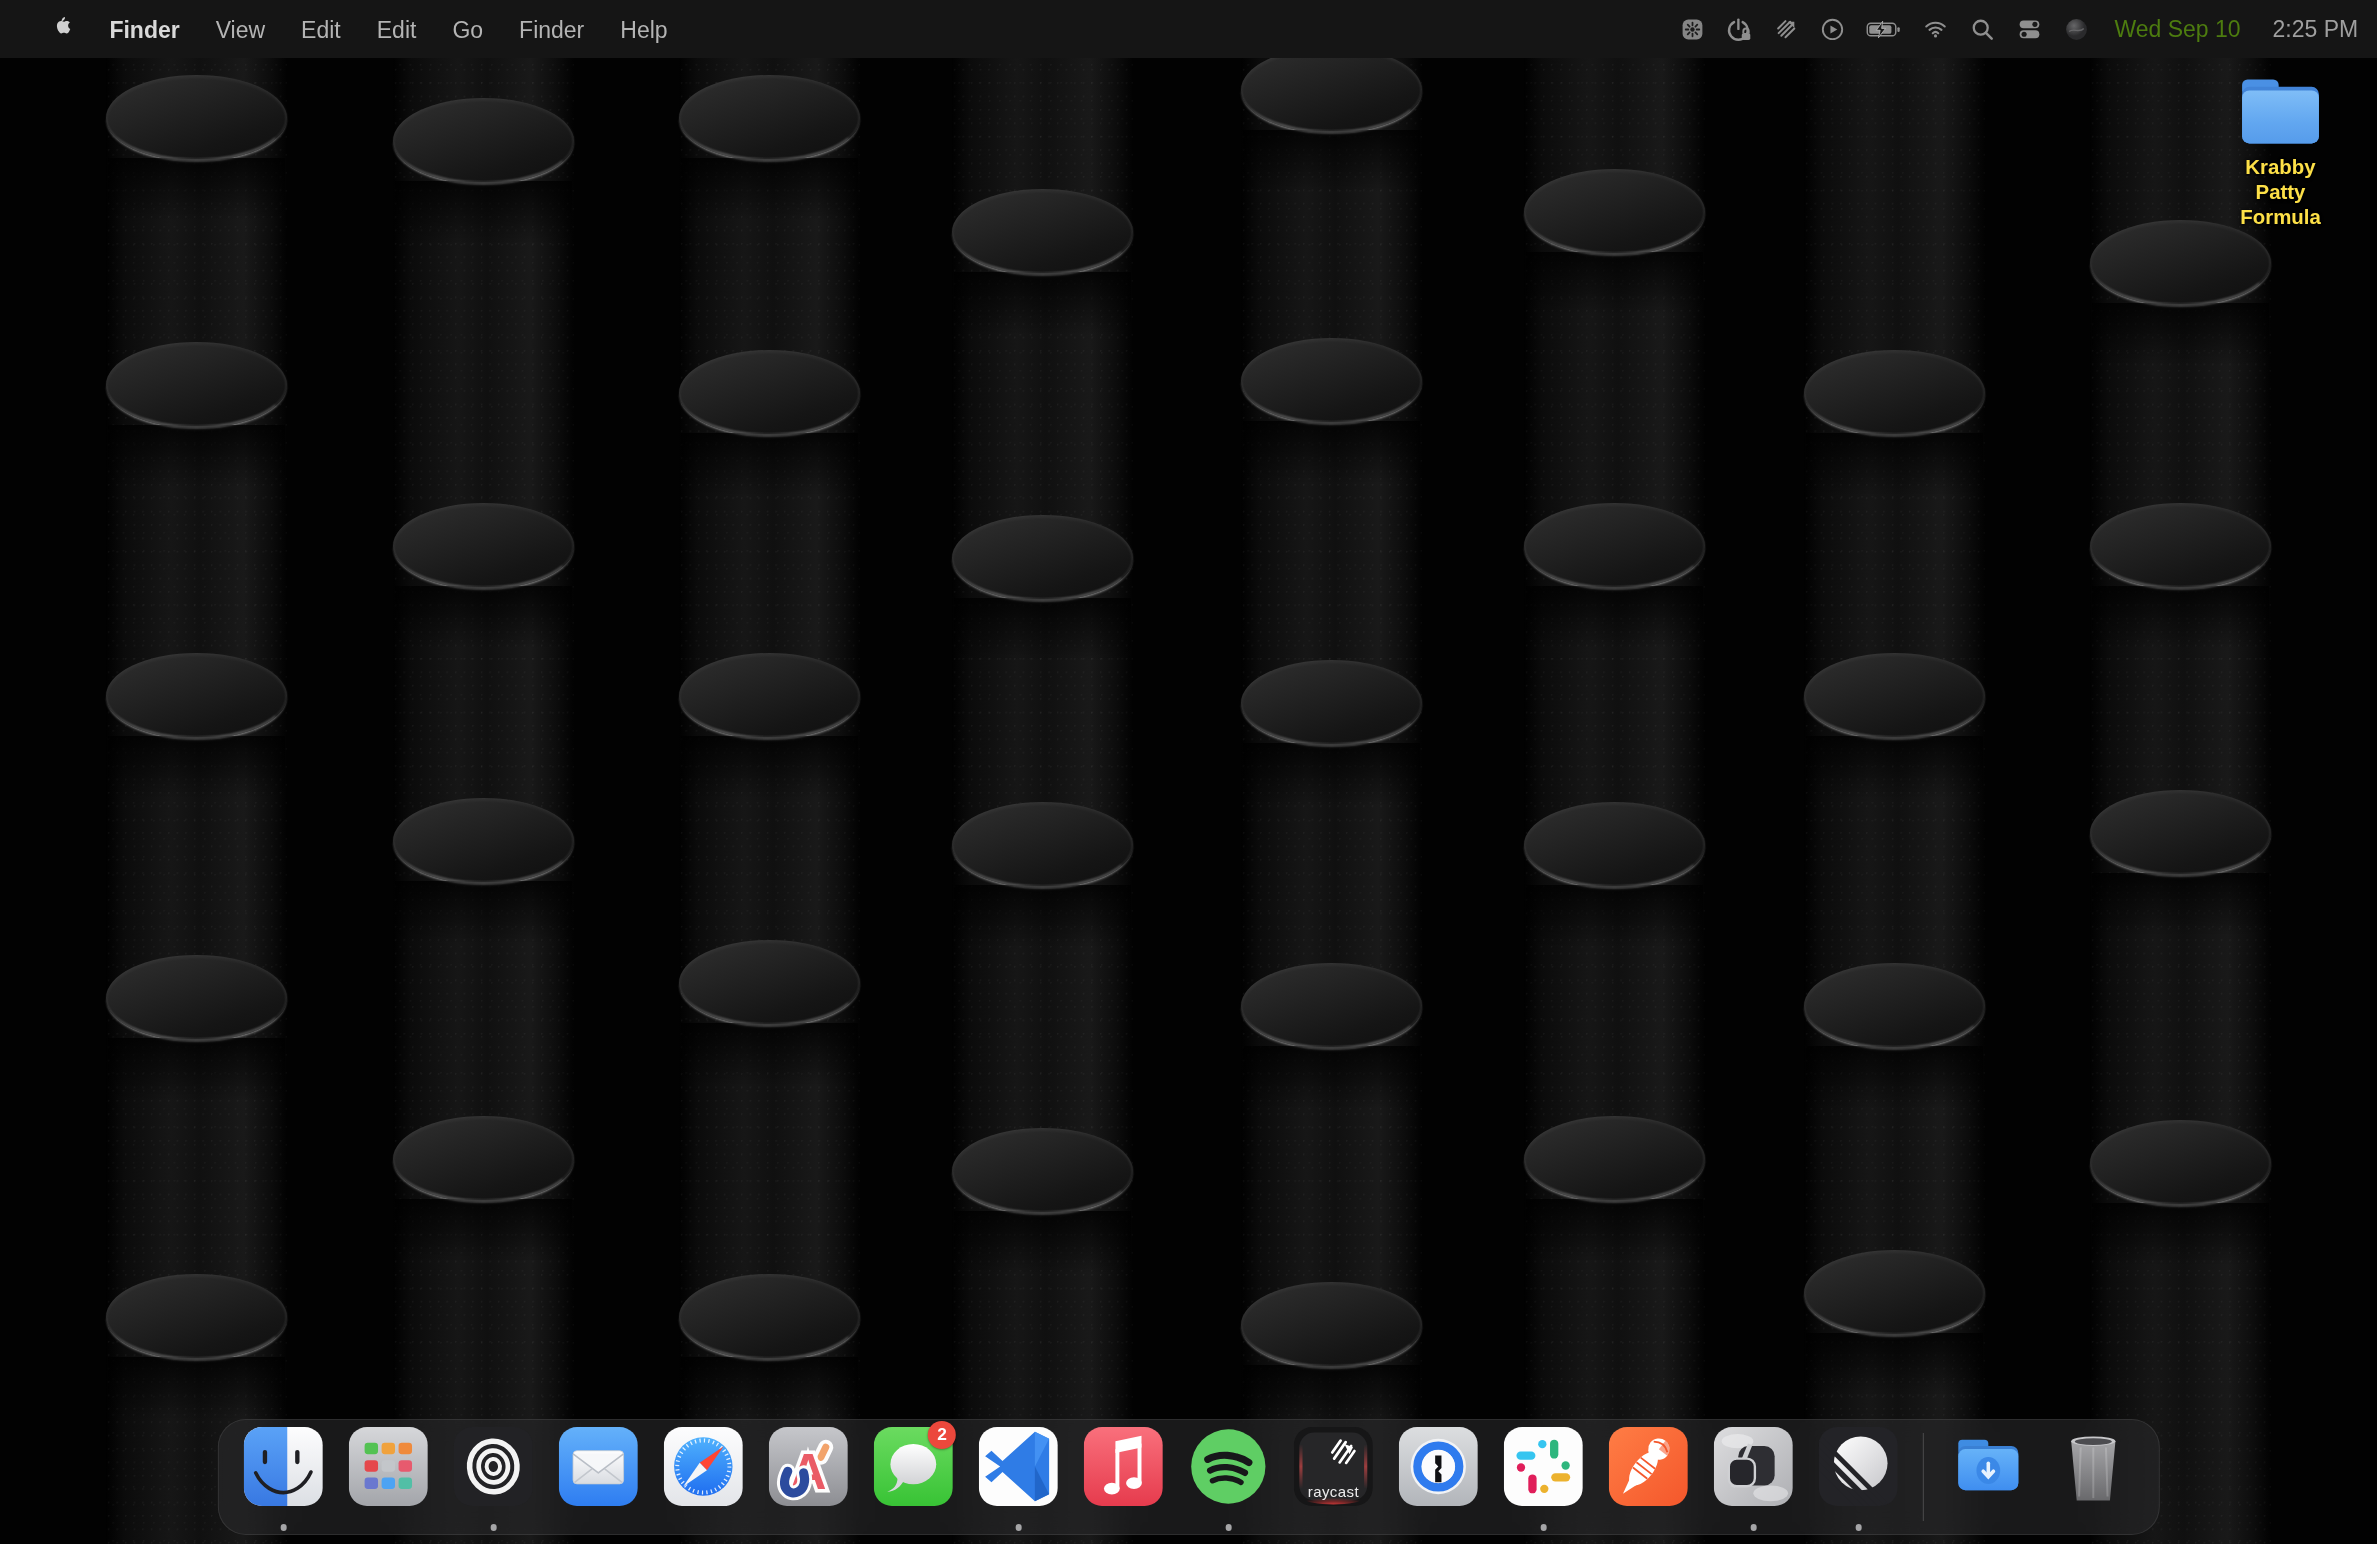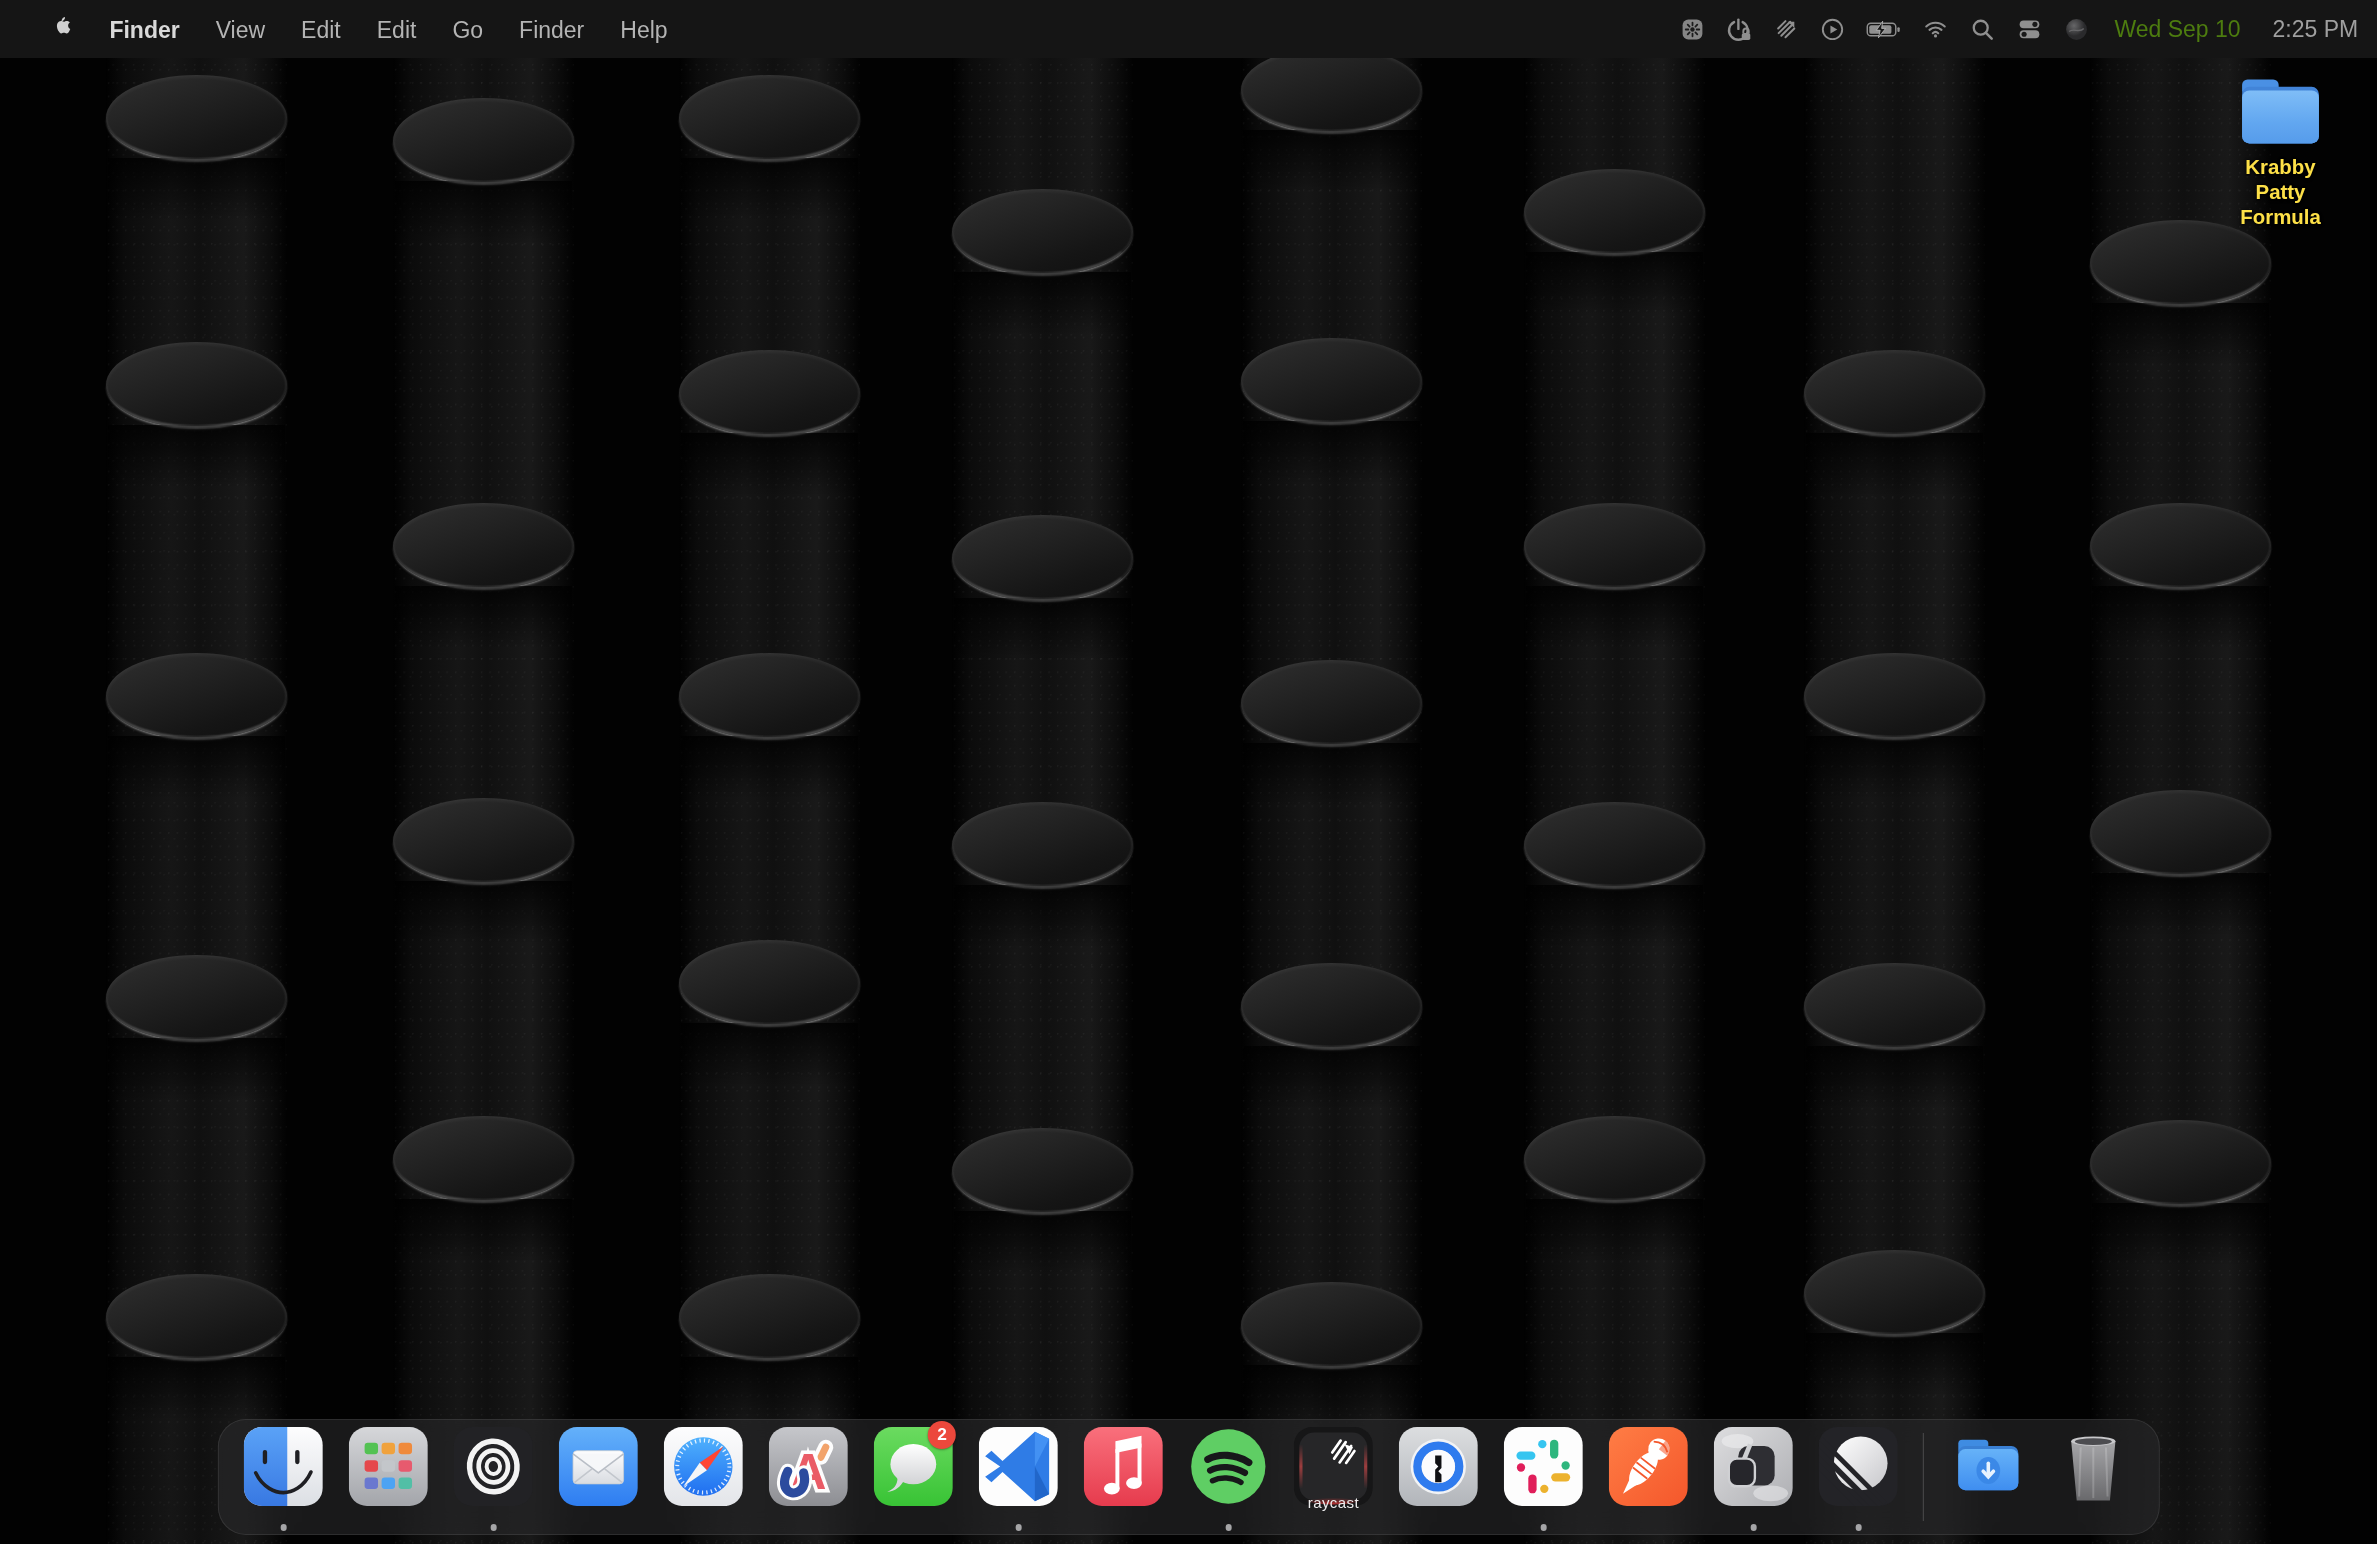--- a/index.html
+++ b/index.html
@@ -49,21 +49,21 @@
     border-radius:28px; z-index:30; backdrop-filter:blur(14px); }
   .dock-item { position:relative; width:105px; height:116px; display:flex;
     align-items:flex-start; justify-content:center; }
   .dock-item svg { margin-top:8.6px; }
   .run-dot { position:absolute; bottom:3.9px; left:50%; transform:translateX(-50%);
     width:6.3px; height:6.3px; border-radius:50%; background:#a5a5a7; opacity:0; }
   .badge { position:absolute; top:2.4px; right:10.2px; min-width:27.5px; height:27.5px; border-radius:14px;
     background:#ec483c; color:#fff; font-size:17.3px; font-weight:bold;
     display:flex; align-items:center; justify-content:center; padding:0 4.7px;
     box-shadow:0 0.8px 2.4px rgba(0,0,0,.4); }
-  .rc-label { position:absolute; bottom:24px; left:0; right:0; text-align:center;
+  .rc-label { position:absolute; bottom:35px; left:0; right:0; text-align:center;
     color:#ededee; font-size:15px; letter-spacing:0.4px; }
   .dock-divider { width:1.6px; height:88px; background:rgba(255,255,255,.2); margin:0 11.8px; align-self:center; }
 </style>
 </head>
 <body>
 
 <div class="screen">
 
   <div class="wallpaper" id="wallpaper">
       <div class="pillar" style="left: 106px;">

